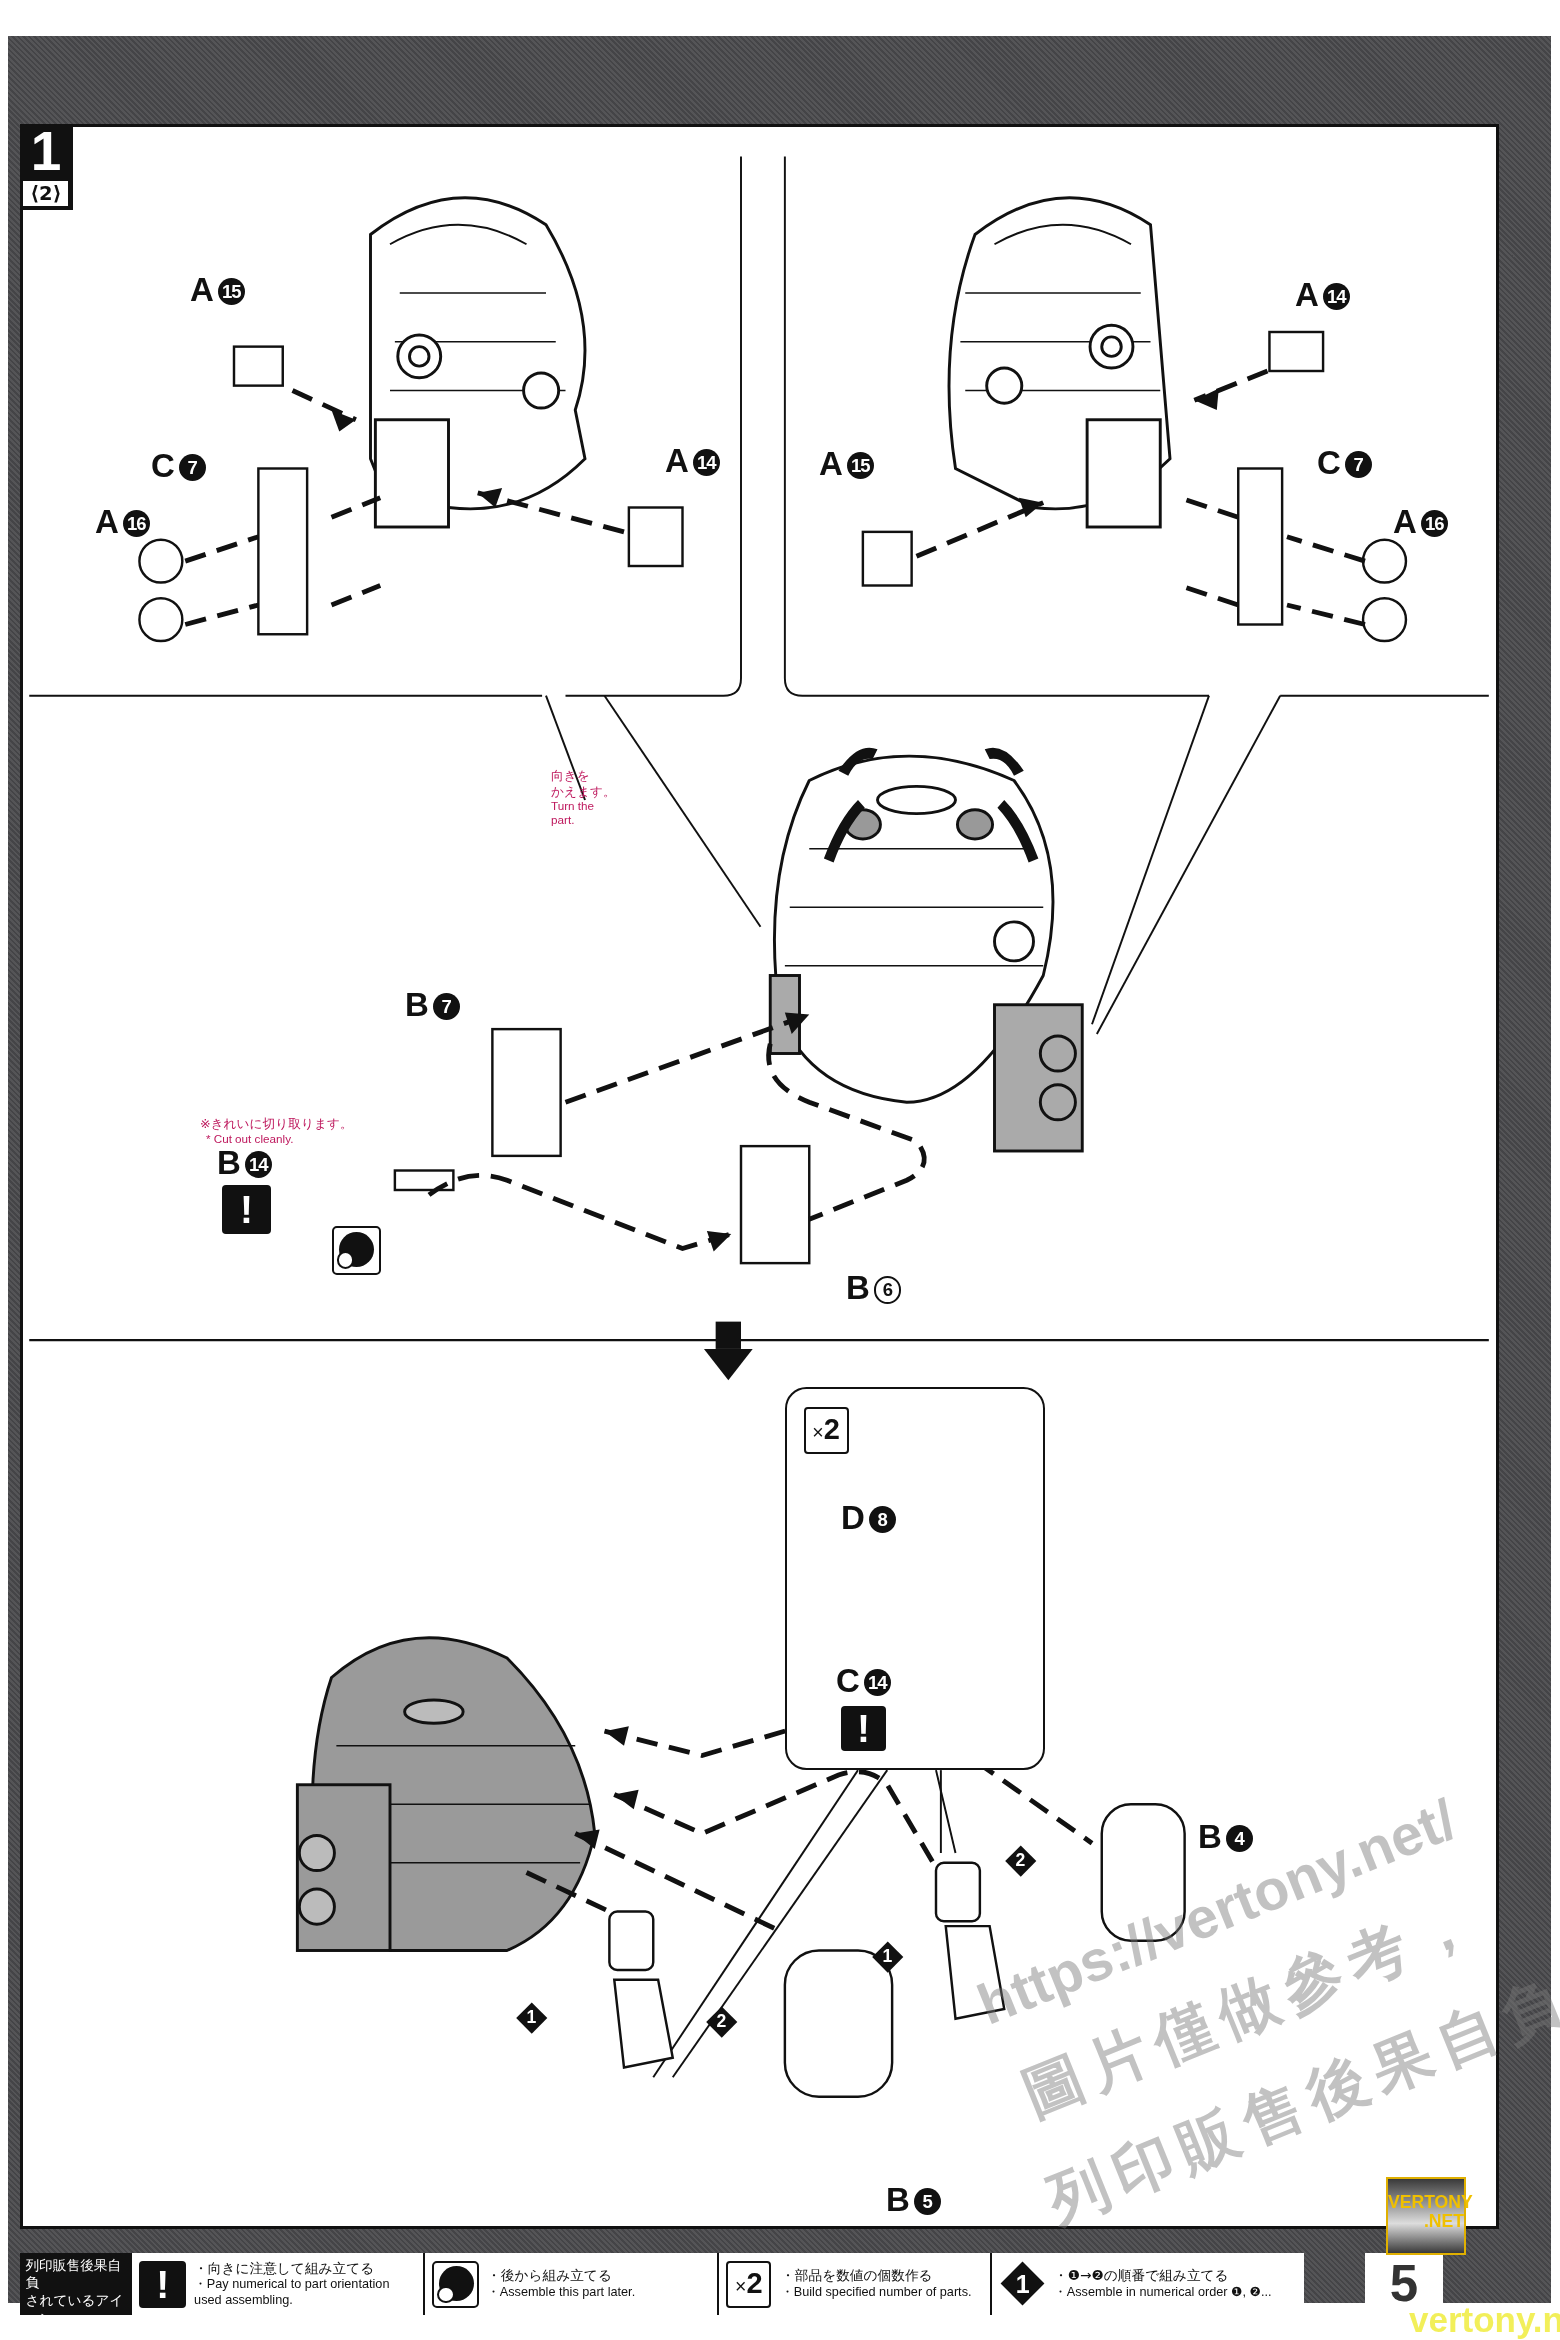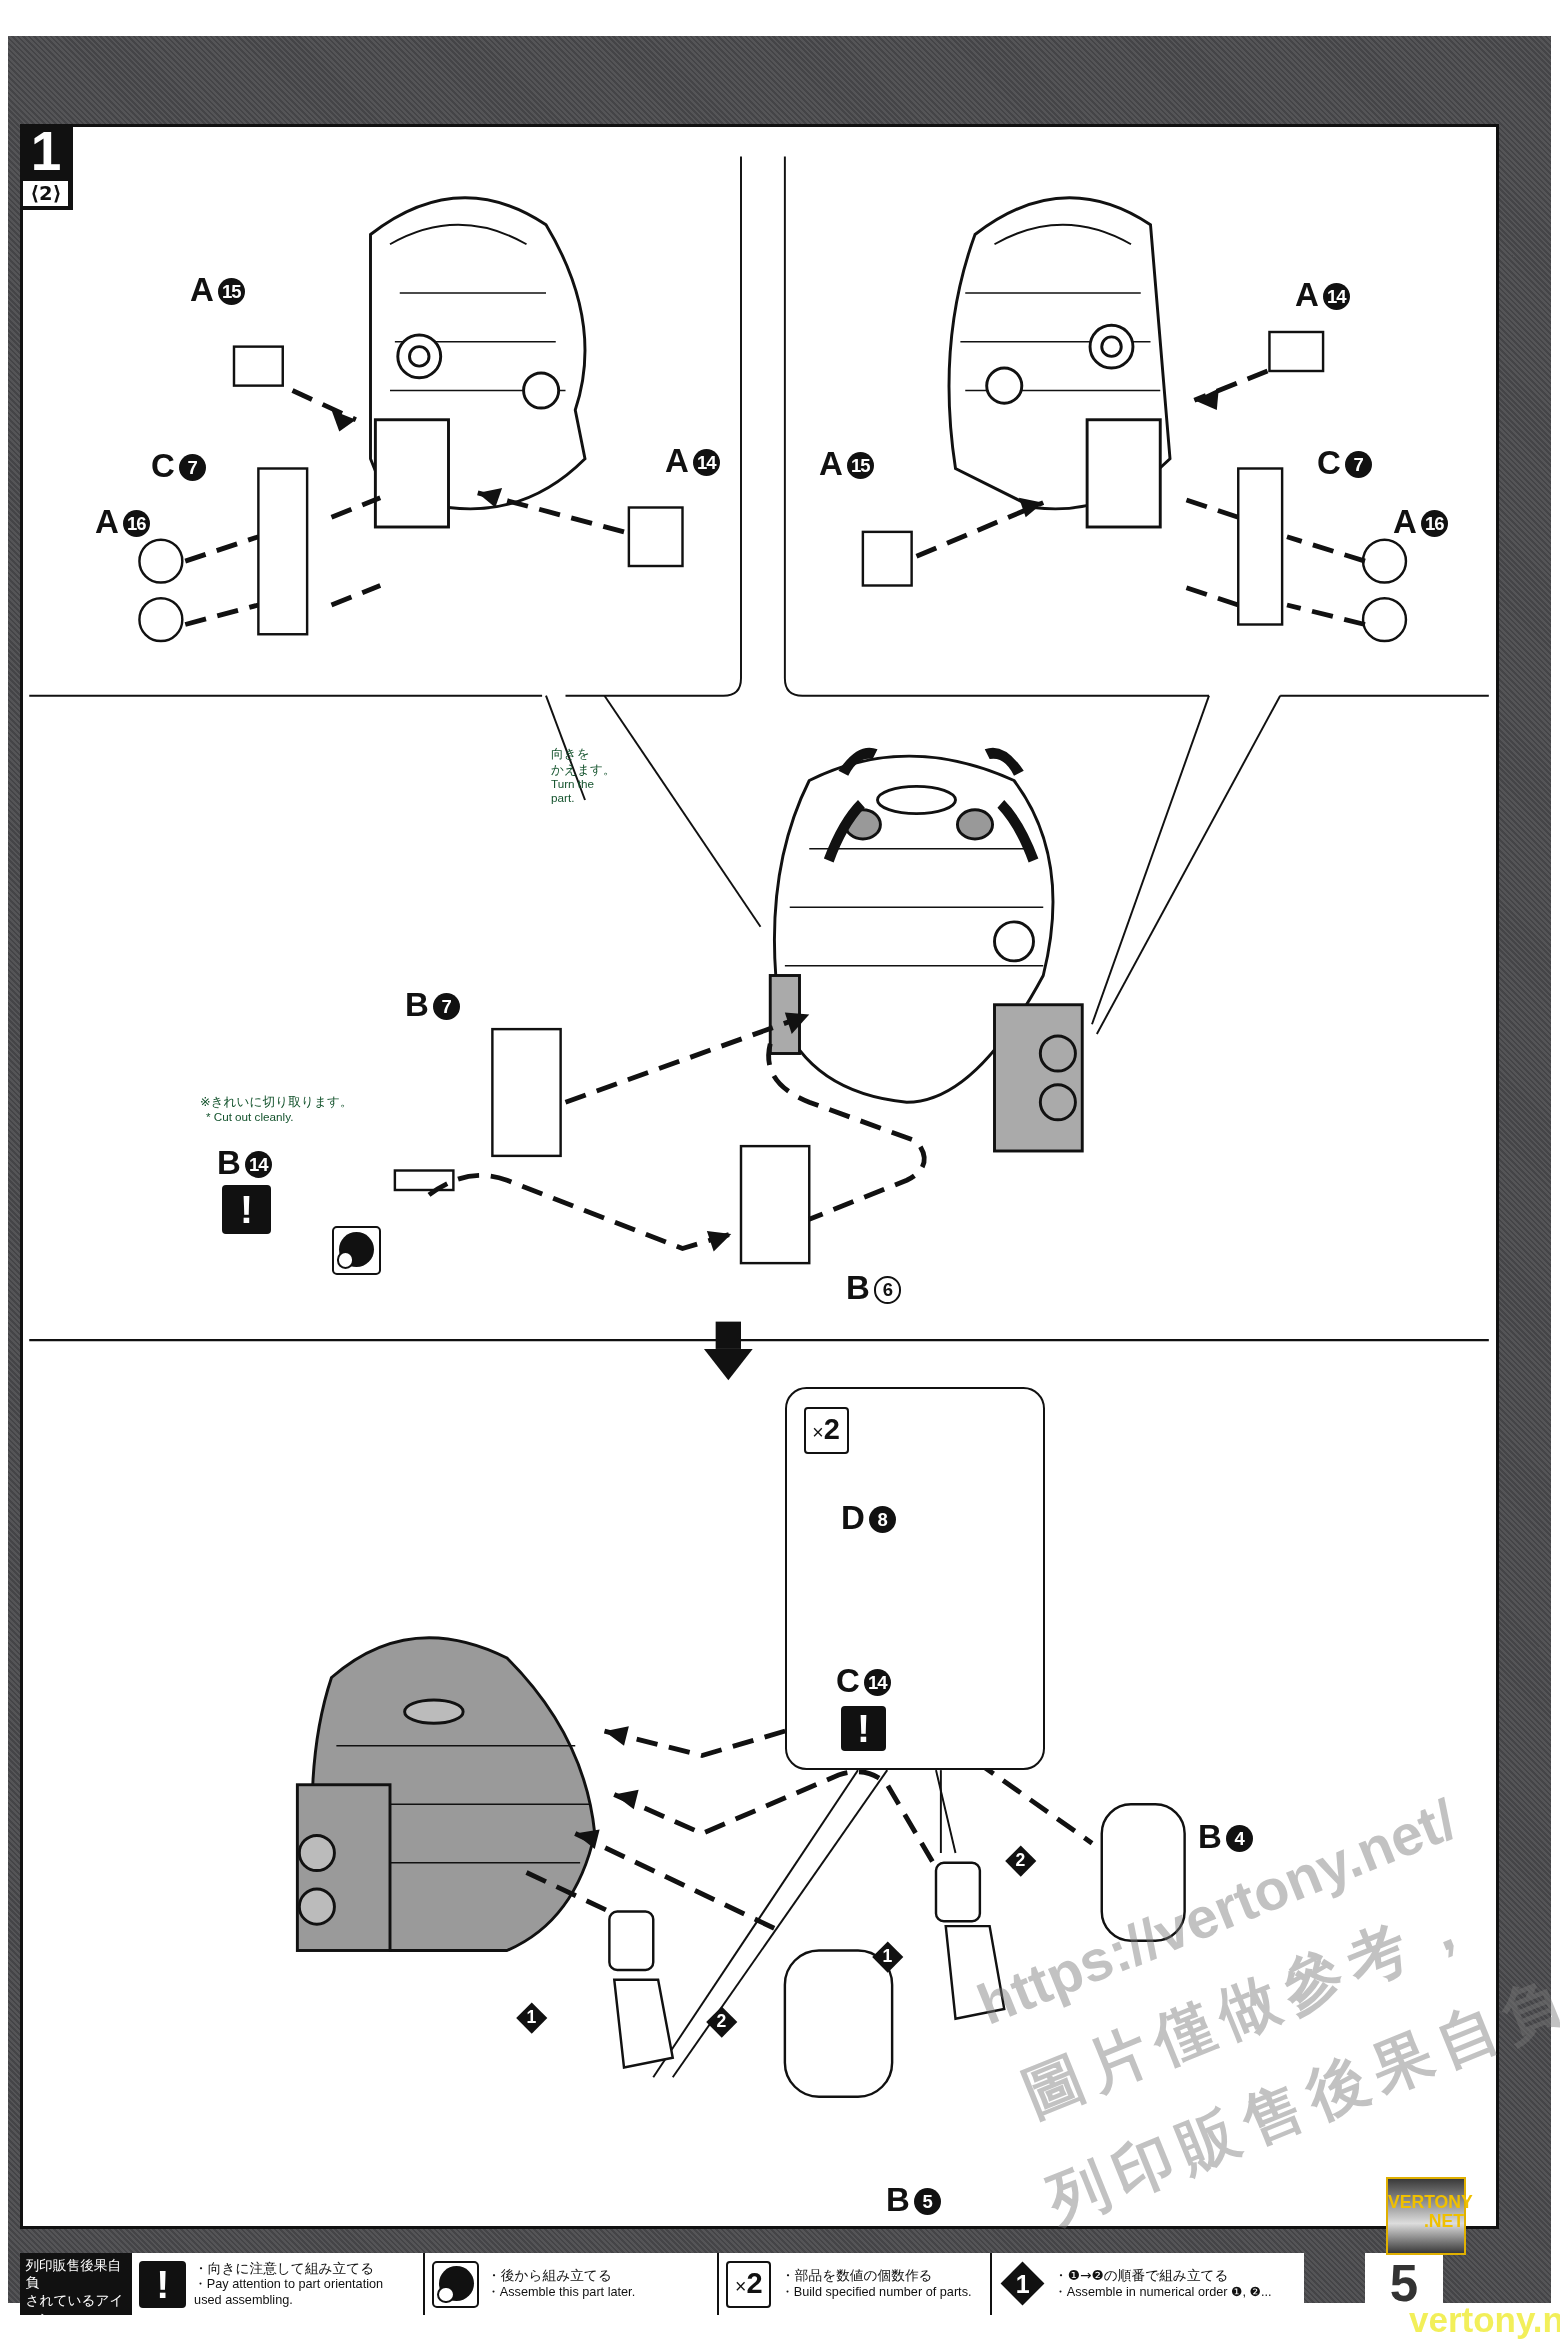--- a/index.html
+++ b/index.html
@@ -7,21 +7,21 @@
   .frame{position:absolute;left:7.8px;top:36px;width:1543px;height:2267px;background:#4a4a4d;
     background-image:repeating-linear-gradient(45deg,rgba(255,255,255,0.06) 0 2px,rgba(0,0,0,0.08) 2px 3.9px);}
   .sheet{position:absolute;left:19.5px;top:124px;width:1479px;height:2105px;background:#fff;border:3.9px solid #111;box-sizing:border-box;}
   .step-badge{position:absolute;left:19.5px;top:124px;width:53px;height:86px;background:#111;}
   .step-num{position:absolute;left:0;top:0;width:53px;height:53px;color:#fff;font:bold 55px/55px "Liberation Sans",sans-serif;text-align:center;}
   .step-sub{position:absolute;left:3.9px;top:57px;width:45px;height:25px;background:#fff;color:#111;font:bold 19.5px/25px "DejaVu Sans",sans-serif;text-align:center;}
   svg.art{position:absolute;left:0;top:0;}
   .label{position:absolute;font:bold 33px/33px "Liberation Sans",sans-serif;color:#111;white-space:nowrap;}
   .label .circ{display:inline-block;width:27px;height:27px;border-radius:50%;background:#111;color:#fff;font:bold 18.5px/27px "Liberation Sans",sans-serif;text-align:center;vertical-align:2.9px;margin-left:3.9px;letter-spacing:-1px;}
   .label .circ.outline{background:#fff;color:#111;border:2.9px solid #111;width:23.4px;height:23.4px;line-height:23.4px;}
-  .note{position:absolute;font:12.7px/15.6px "DejaVu Sans",sans-serif;color:#14532d;}
+  .note{position:absolute;font:12.7px/15.6px "DejaVu Sans",sans-serif;color:#be185d;margin-top:22px;}
   .note-en{font:11.7px/13.7px "Liberation Sans",sans-serif;}
   .caution{position:absolute;width:49px;height:49px;background:#111;border-radius:3.9px;color:#fff;font:bold 39px/49px "Liberation Sans",sans-serif;text-align:center;}
   .later{position:absolute;width:49px;height:49px;border:2.9px solid #111;border-radius:4.9px;box-sizing:border-box;background:#fff;}
   .later .big{position:absolute;left:4.9px;top:3.9px;width:35px;height:35px;border-radius:50%;background:#111;}
   .later .small{position:absolute;left:2.9px;top:23.4px;width:17.6px;height:17.6px;border-radius:50%;background:#fff;border:2px solid #111;box-sizing:border-box;}
   .diamond{position:absolute;width:29px;height:29px;}
   .diamond .d{position:absolute;left:3.9px;top:3.9px;width:21.5px;height:21.5px;background:#111;transform:rotate(45deg);}
   .diamond .t{position:absolute;left:0;top:0;width:29px;height:29px;color:#fff;font:bold 17.6px/29px "Liberation Sans",sans-serif;text-align:center;}
   .inset{position:absolute;left:785px;top:1387px;width:260px;height:383px;border:2.9px solid #111;border-radius:21.5px;box-sizing:border-box;background:#fff;}
   .x2{position:absolute;left:16.6px;top:17.6px;width:45px;height:47px;border:2.9px solid #111;border-radius:3.9px;box-sizing:border-box;font:bold 29px/41px "Liberation Sans",sans-serif;text-align:center;color:#111;}
@@ -247,21 +247,21 @@
     <div class="jp">列印販售後果自負</div>
     <div class="jp">されているアイコン</div>
     <div class="en">Symbols used in instructions</div>
   </div>
   <div class="legend-cell" style="width:293px">
     <div class="ico">
         <div class="caution" style="left:0;top:0;width:47px;height:47px;line-height:47px">!</div>
       </div>
     <div class="txt">
         <div class="jp">・向きに注意して組み立てる</div>
-        <div class="en">・Pay attention to part orientation</div>
+        <div class="en">・Pay numerical to part orientation</div>
         <div class="en">used assembling.</div>
       </div>
   </div>
   <div class="legend-cell" style="width:294px">
     <div class="ico">
         <div class="later" style="left:0;top:0;width:47px;height:47px">
           <div class="big"></div>
           <div class="small"></div>
         </div>
       </div>

